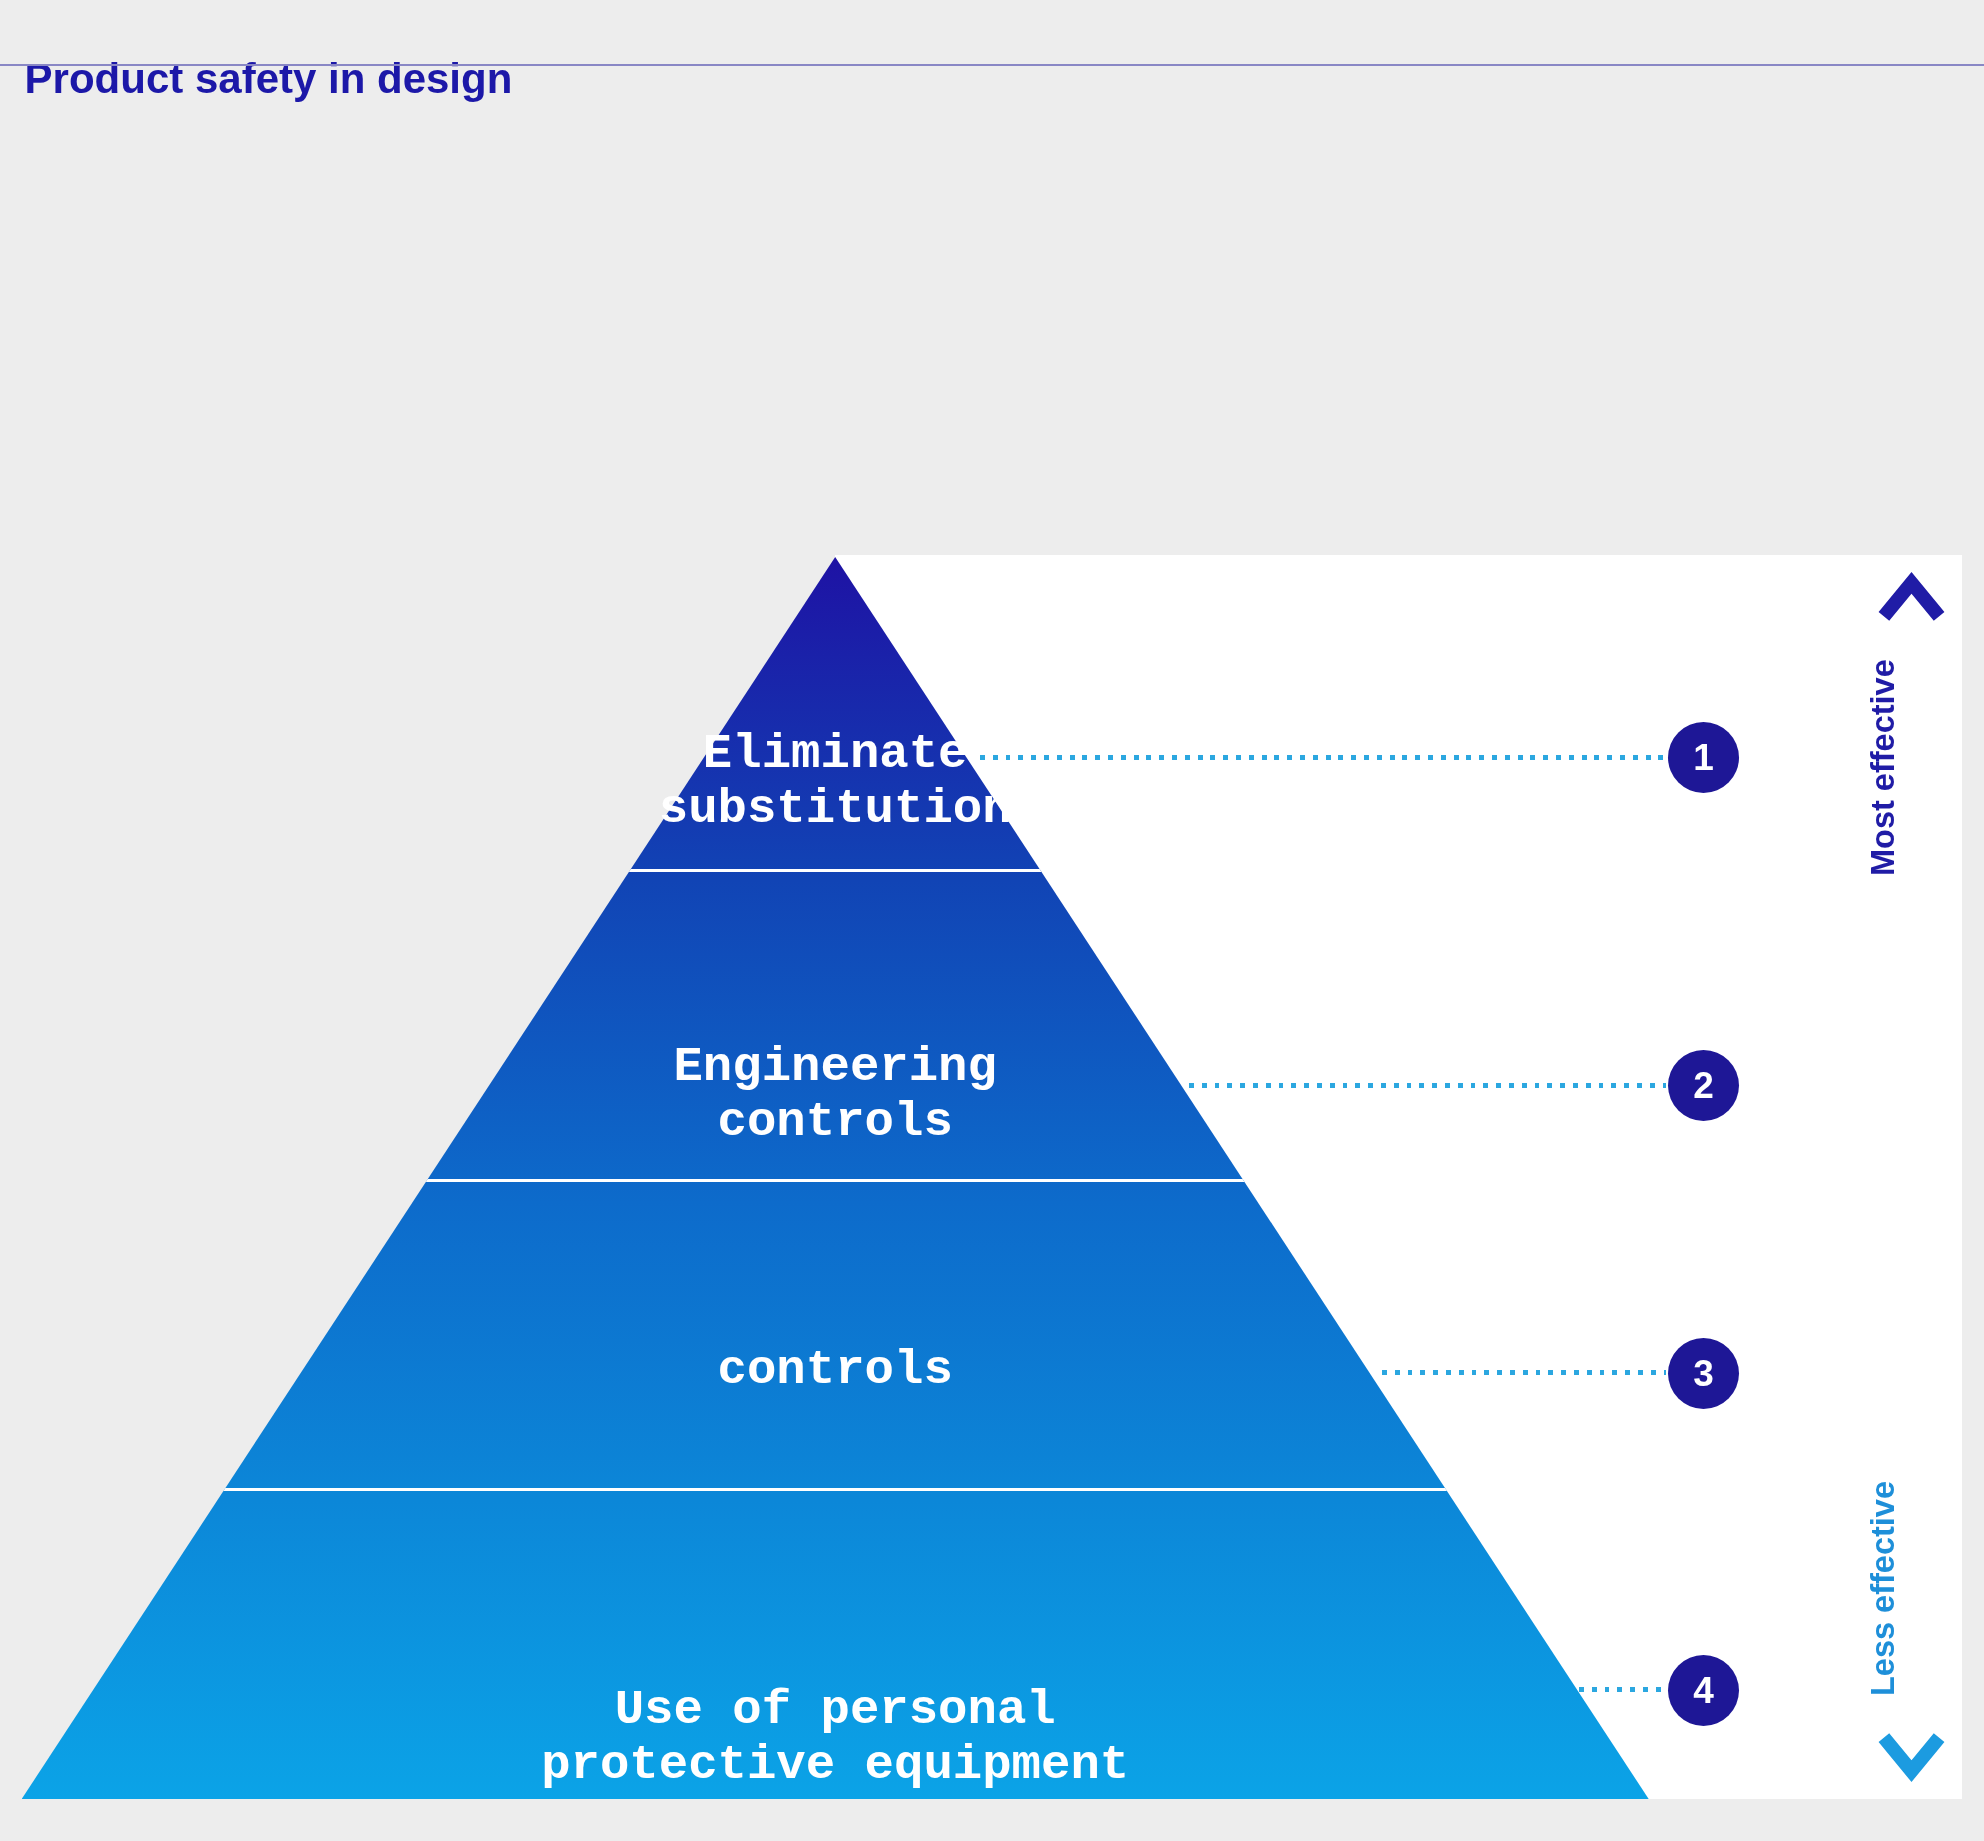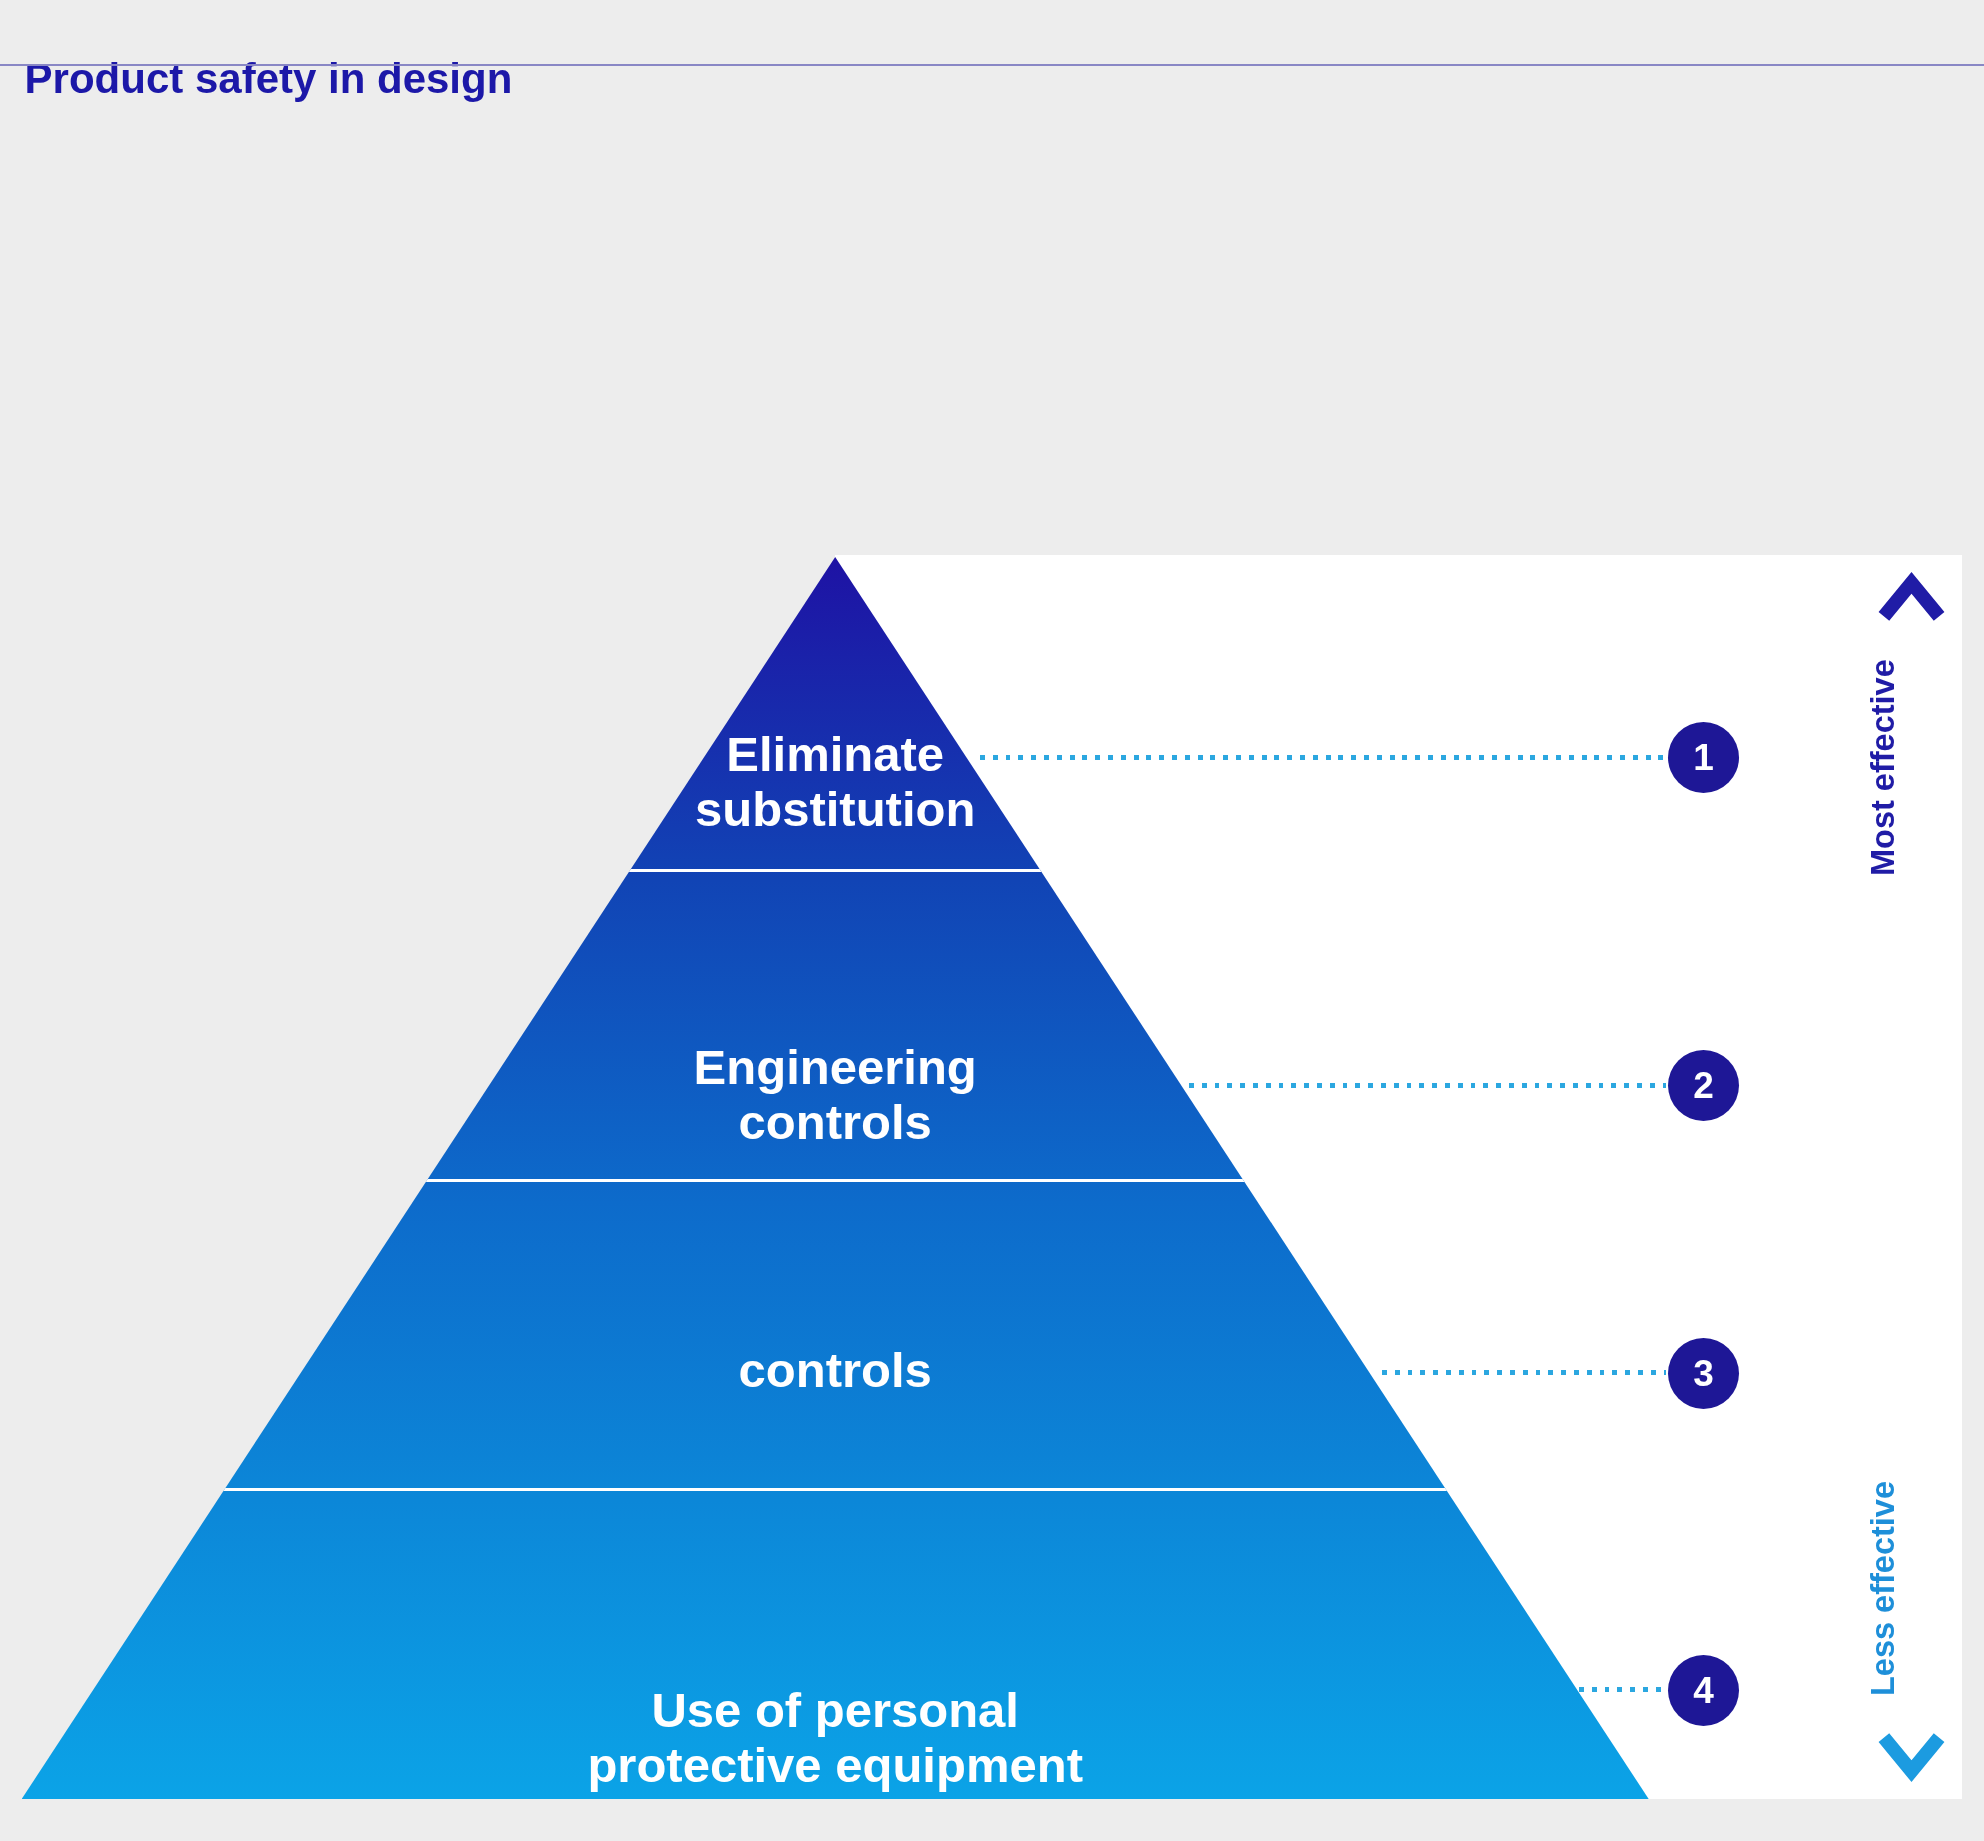--- a/index.html
+++ b/index.html
@@ -34,21 +34,21 @@
   .tier-divider.d3{top:931px;}
   
   .tier-label{
     position:absolute;left:21.7px;width:1627px;text-align:center;
     color:#FFFFFF;font-size:49px;font-weight:bold;line-height:55px;
   }
   .tier-label.t1{top:727px;}
   .tier-label.t2{top:1040px;}
   .tier-label.t3{top:1343px;}
   .tier-label.t4{top:1659px;margin-top:24px;}
-  .tier-label span{display:block;}
+  .tier-label span{display:block;font-family:Liberation Mono, monospace;}
   
   .dotted{
     position:absolute;height:4.9px;
     background:repeating-linear-gradient(to right,#2BA7E0 0 4.9px,transparent 4.9px 12.8px);
   }
   .dotted.c1{left:980px; top:755px;width:686px;}
   .dotted.c2{left:1189px;top:1083px;width:477px;}
   .dotted.c3{left:1382px;top:1370px;width:284px;}
   .dotted.c4{left:1579px;top:1687px;width:87px;}
   

